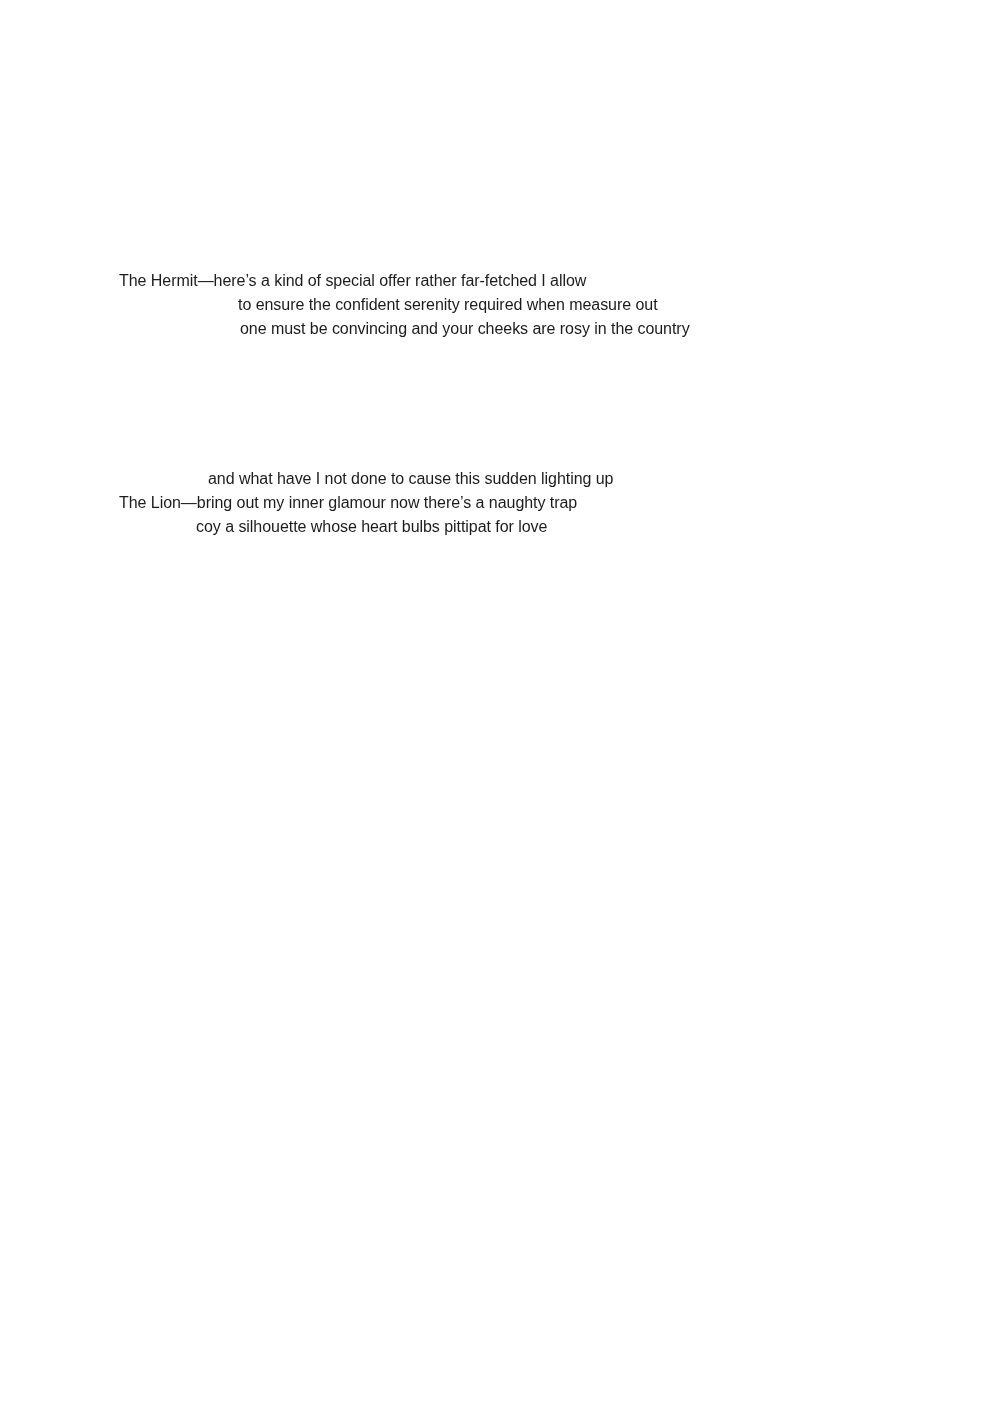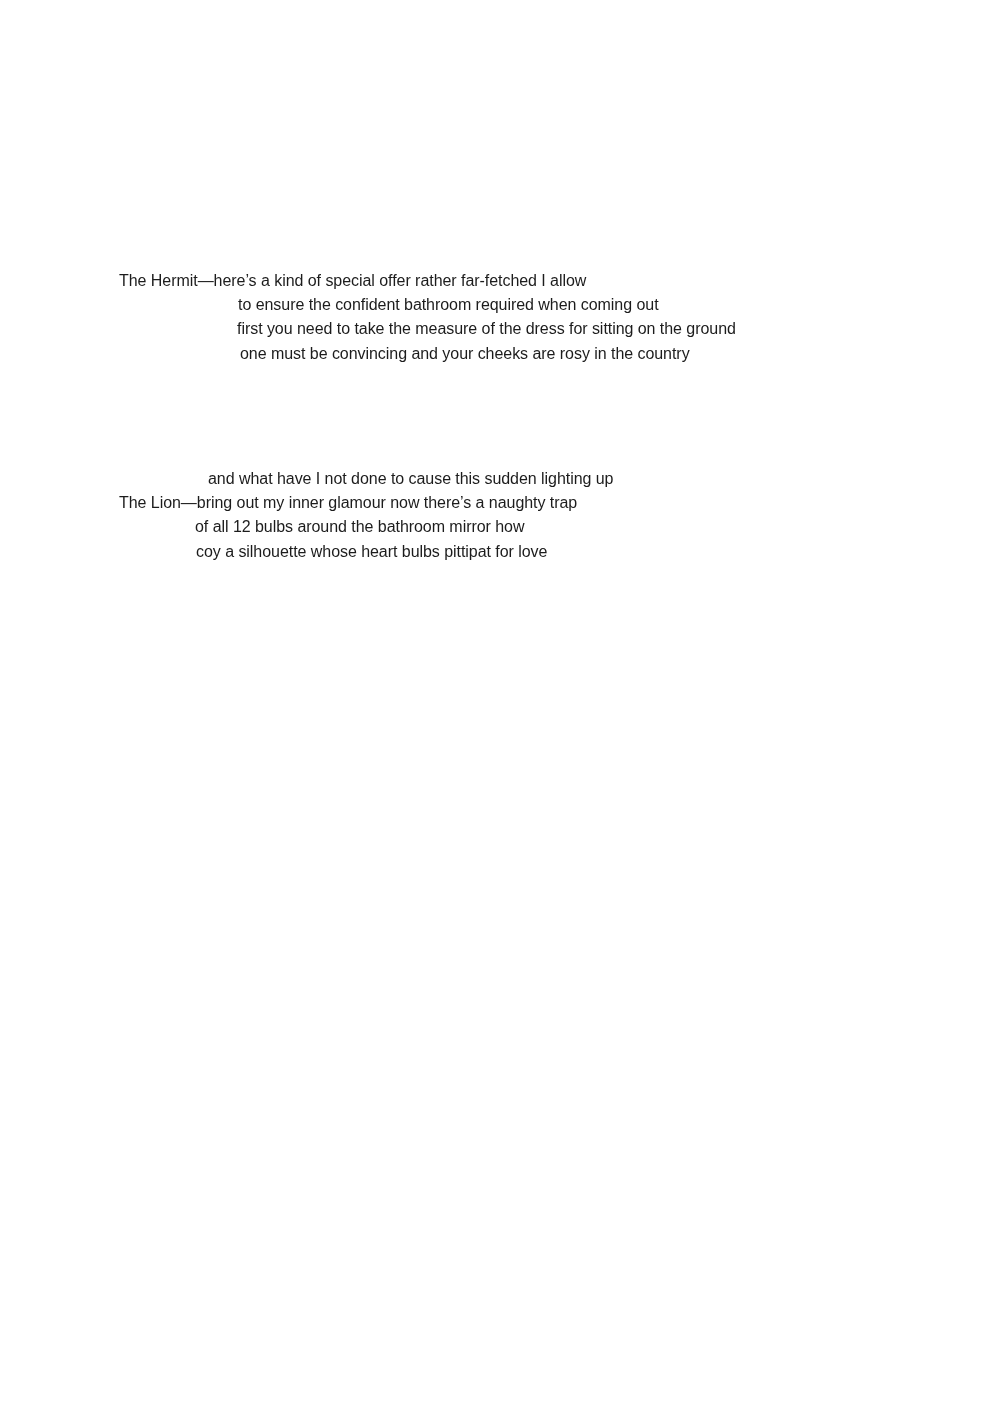--- a/index.html
+++ b/index.html
@@ -28,23 +28,21 @@
   .poem-line {
     white-space: pre;
   }
 </style>
 </head>
 <body>
 
 <div class="page" style="background: rgb(255, 255, 255); color: rgb(28, 28, 28);">
   <section class="stanza" style="top: 269px;">
       <div class="poem-line" style="padding-left: 0px;">The Hermit—here’s a kind of special offer rather far-fetched I allow</div>
-      <div class="poem-line" style="padding-left: 119px;">to ensure the confident bathroom required when coming out</div>
-      <div class="poem-line" style="padding-left: 118px;">first you need to take the measure of the dress for sitting on the ground</div>
+      <div class="poem-line" style="padding-left: 119px;">to ensure the confident serenity required when measure out</div>
       <div class="poem-line" style="padding-left: 121px;">one must be convincing and your cheeks are rosy in the country</div>
     </section>
   <section class="stanza" style="top: 467px;">
       <div class="poem-line" style="padding-left: 89px;">and what have I not done to cause this sudden lighting up</div>
       <div class="poem-line" style="padding-left: 0px;">The Lion—bring out my inner glamour now there’s a naughty trap</div>
-      <div class="poem-line" style="padding-left: 76px;">of all 12 bulbs around the bathroom mirror how</div>
       <div class="poem-line" style="padding-left: 77px;">coy a silhouette whose heart bulbs pittipat for love</div>
     </section>
 </div>
 
 </body></html>

